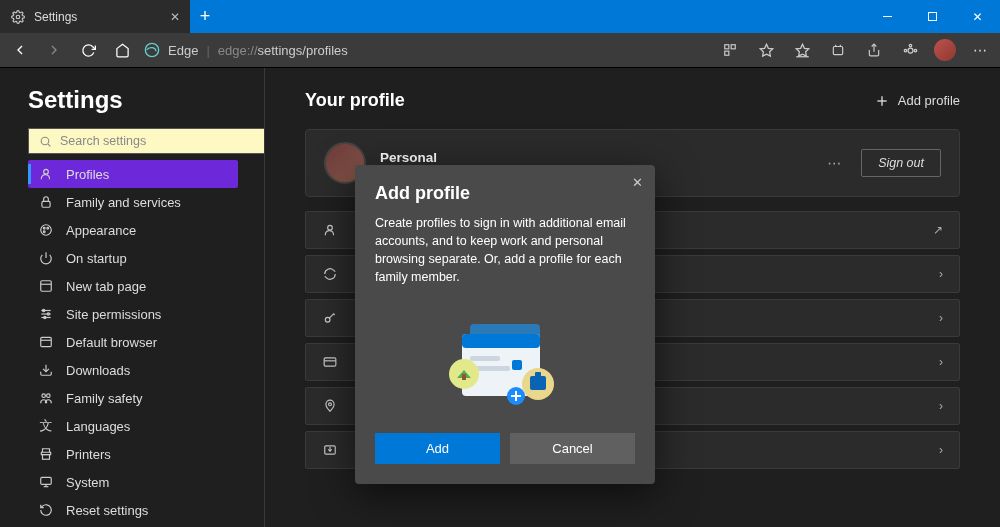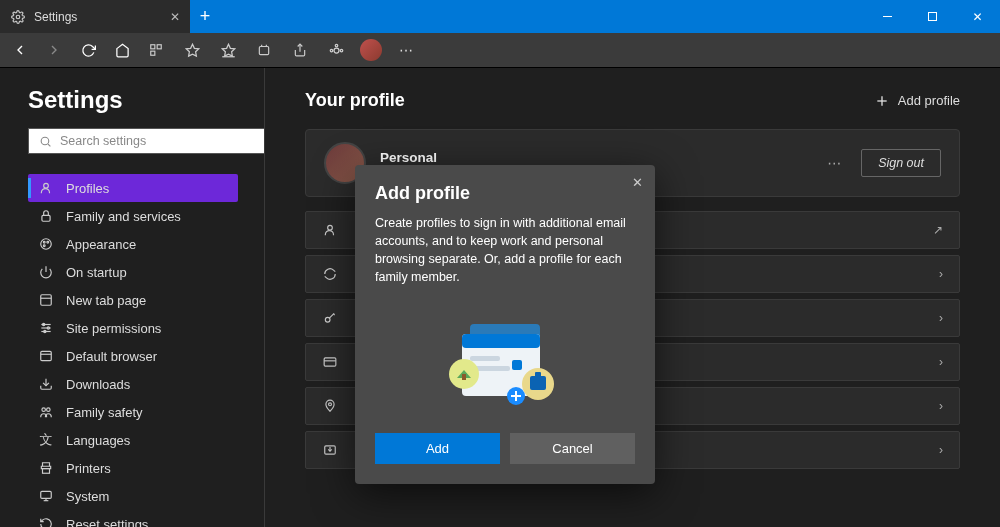--- a/index.html
+++ b/index.html
@@ -19,21 +19,21 @@
 .addr { flex: 1; display: flex; align-items: center; gap: 8px; font-size: 13px; color: #ccc; }
 .addr .sep { color: #666; }
 .addr .dim { color: #888; }
 .tbright { display: flex; gap: 12px; align-items: center; }
 .avatar-sm { width: 22px; height: 22px; border-radius: 50%; background: linear-gradient(135deg,#c0504d,#8b3a2f); }
 
 
 .main { display: flex; height: calc(100% - 68px); }
 .sidebar { width: 265px; background: #1f1f1f; border-right: 1px solid #3a3a3a; padding: 18px 14px 0 28px; overflow-y: auto; }
 .sidebar h1 { font-size: 24px; font-weight: 600; margin-bottom: 14px; color: #fff; }
-.searchbox { display: flex; align-items: center; gap: 8px; border: 1px solid #555; background: #ffffff; padding: 5px 10px; font-size: 12.5px; color: #888; margin-bottom: 20px; width: 248px; }
+.searchbox { display: flex; align-items: center; gap: 8px; border: 1px solid #555; background: #fef9c3; padding: 5px 10px; font-size: 12.5px; color: #888; margin-bottom: 6px; width: 248px; }
 .navitem { display: flex; align-items: center; gap: 12px; padding: 6px 10px; font-size: 13px; color: #ddd; border-radius: 2px; cursor: pointer; width: 210px; }
 .navitem.active { background: #6d28d9; position: relative; }
 .navitem.active::before { content: ""; position: absolute; left: 0; top: 4px; bottom: 4px; width: 3px; background: #3399ff; }
 .navicon { width: 16px; height: 16px; display: flex; align-items: center; justify-content: center; color: #ccc; font-size: 13px; }
 
 .content { flex: 1; padding: 22px 40px 0 40px; position: relative; }
 .content-head { display: flex; align-items: center; margin-bottom: 18px; }
 .content-head h2 { font-size: 18px; font-weight: 600; }
 .addprofile { margin-left: auto; display: flex; align-items: center; gap: 8px; font-size: 13px; color: #ddd; cursor: pointer; }
 
@@ -106,20 +106,31 @@
       <svg width="15" height="15" viewBox="0 0 24 24" fill="none" stroke="#fff" stroke-width="2">
         <path d="M23 4v6h-6"></path>
         <path d="M20.49 15a9 9 0 1 1-2.12-9.36L23 10"></path>
       </svg>
     </div>
   <div class="tbicon">
       <svg width="15" height="15" viewBox="0 0 24 24" fill="none" stroke="#fff" stroke-width="2">
         <path d="M3 9l9-7 9 7v11a2 2 0 0 1-2 2H5a2 2 0 0 1-2-2z"></path>
       </svg>
     </div>
+  <div class="addr">
+    <span>
+        <svg width="16" height="16" viewBox="0 0 24 24">
+          <circle cx="12" cy="12" r="10" fill="none" stroke="#6cc" stroke-width="2"></circle>
+          <path d="M4 12c4-6 14-4 14 2" fill="none" stroke="#6cc" stroke-width="2"></path>
+        </svg>
+      </span>
+    <span>Edge</span>
+    <span class="sep">|</span>
+    <span><span class="dim">edge://</span><span>settings/profiles</span></span>
+  </div>
   <div class="tbright">
     <div class="tbicon">
         <svg width="14" height="14" viewBox="0 0 24 24" fill="none" stroke="#ccc" stroke-width="2">
           <rect x="3" y="3" width="7" height="7"></rect>
           <rect x="14" y="3" width="7" height="7"></rect>
           <rect x="3" y="14" width="7" height="7"></rect>
         </svg>
       </div>
     <div class="tbicon">
         <svg width="15" height="15" viewBox="0 0 24 24" fill="none" stroke="#ccc" stroke-width="2">

